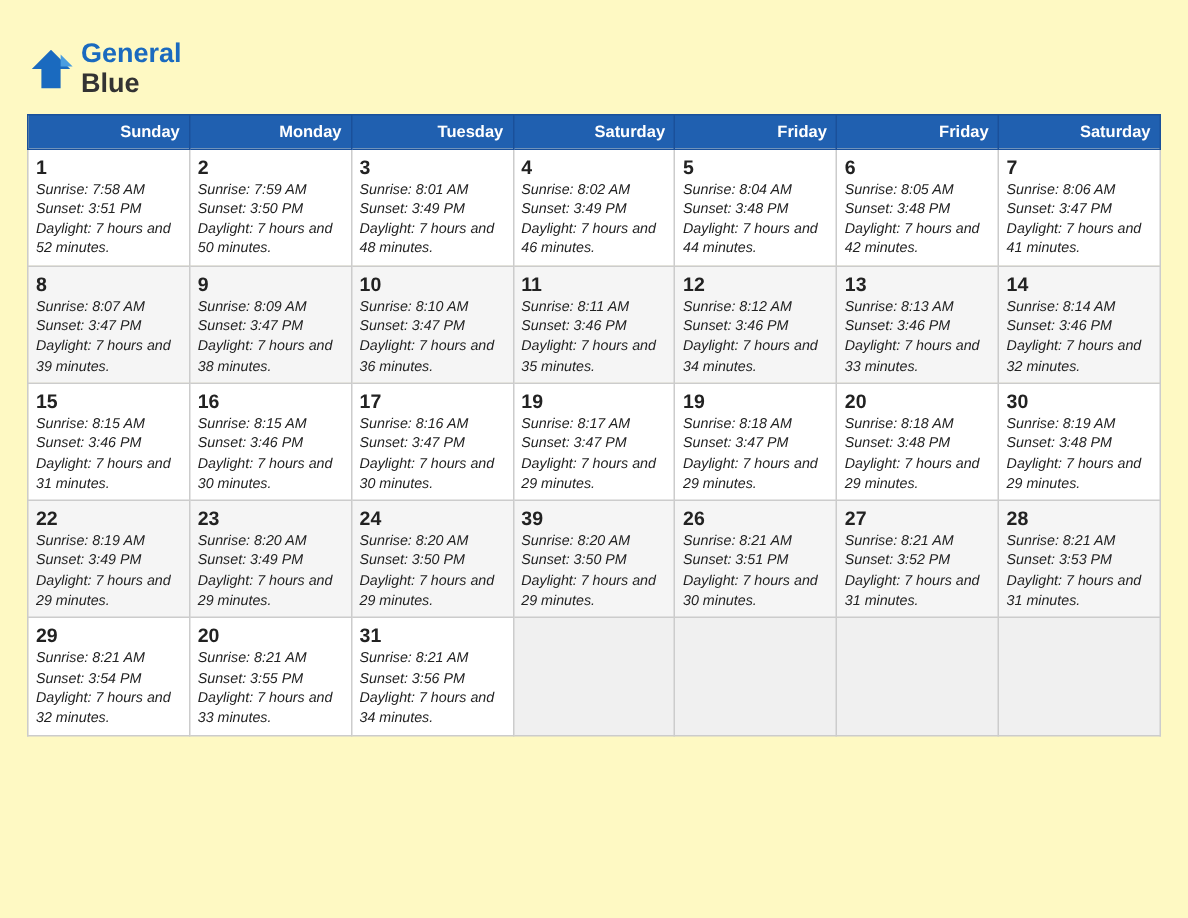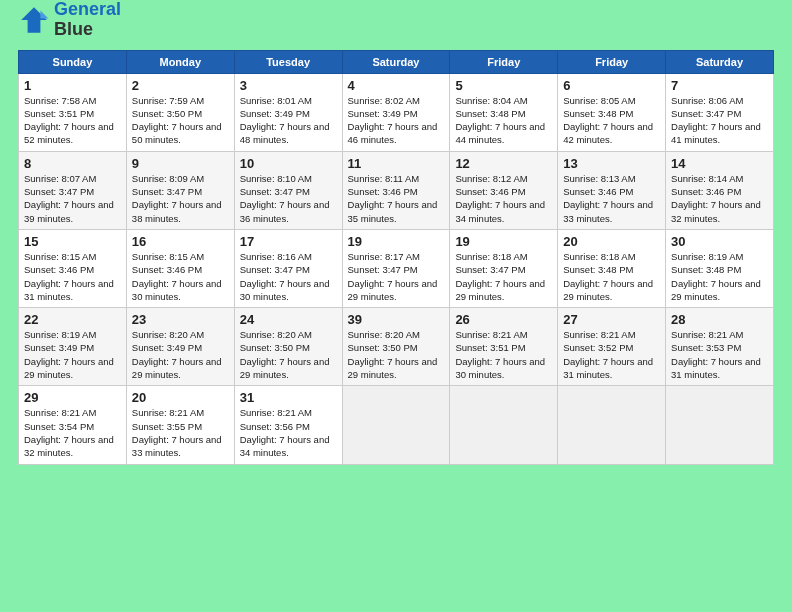--- a/index.html
+++ b/index.html
@@ -6,22 +6,22 @@
     body {
       font-family: Arial, sans-serif;
       background: #fff;
       width: 792px;
       height: 612px;
       overflow: hidden;
     }
     .page {
       width: 792px;
       height: 612px;
-      padding: 0 18px 12px 18px;
-      background: #86efac;
+      padding: 26px 18px 12px 18px;
+      background: #fef9c3;
     }
     .header {
       display: flex;
       justify-content: space-between;
       align-items: flex-start;
       margin-bottom: 10px;
     }
     .logo {
       display: flex;
       align-items: center;
@@ -57,21 +57,21 @@
       width: 100%;
       border-collapse: collapse;
       font-size: 10px;
     }
     thead tr th {
       background: #2060b0;
       color: #fff;
       font-size: 11px;
       font-weight: bold;
       padding: 5px 6px;
-      text-align: center;
+      text-align: right;
       border: 1px solid #1a509a;
     }
     tbody tr td {
       border: 1px solid #ccc;
       padding: 4px 5px;
       vertical-align: top;
       background: #fff;
       color: #222;
       width: calc(100% / 7);
     }
@@ -81,20 +81,21 @@
     .day-number {
       font-size: 13px;
       font-weight: bold;
       display: block;
       margin-bottom: 1px;
     }
     .day-info {
       font-size: 9.5px;
       line-height: 1.4;
       color: #222;
+      font-style: italic;
     }
     .empty-cell {
       background: #f0f0f0 !important;
     }
   </style>
 </head>
 <body>
 
 <div class="page">
   <div class="header">

